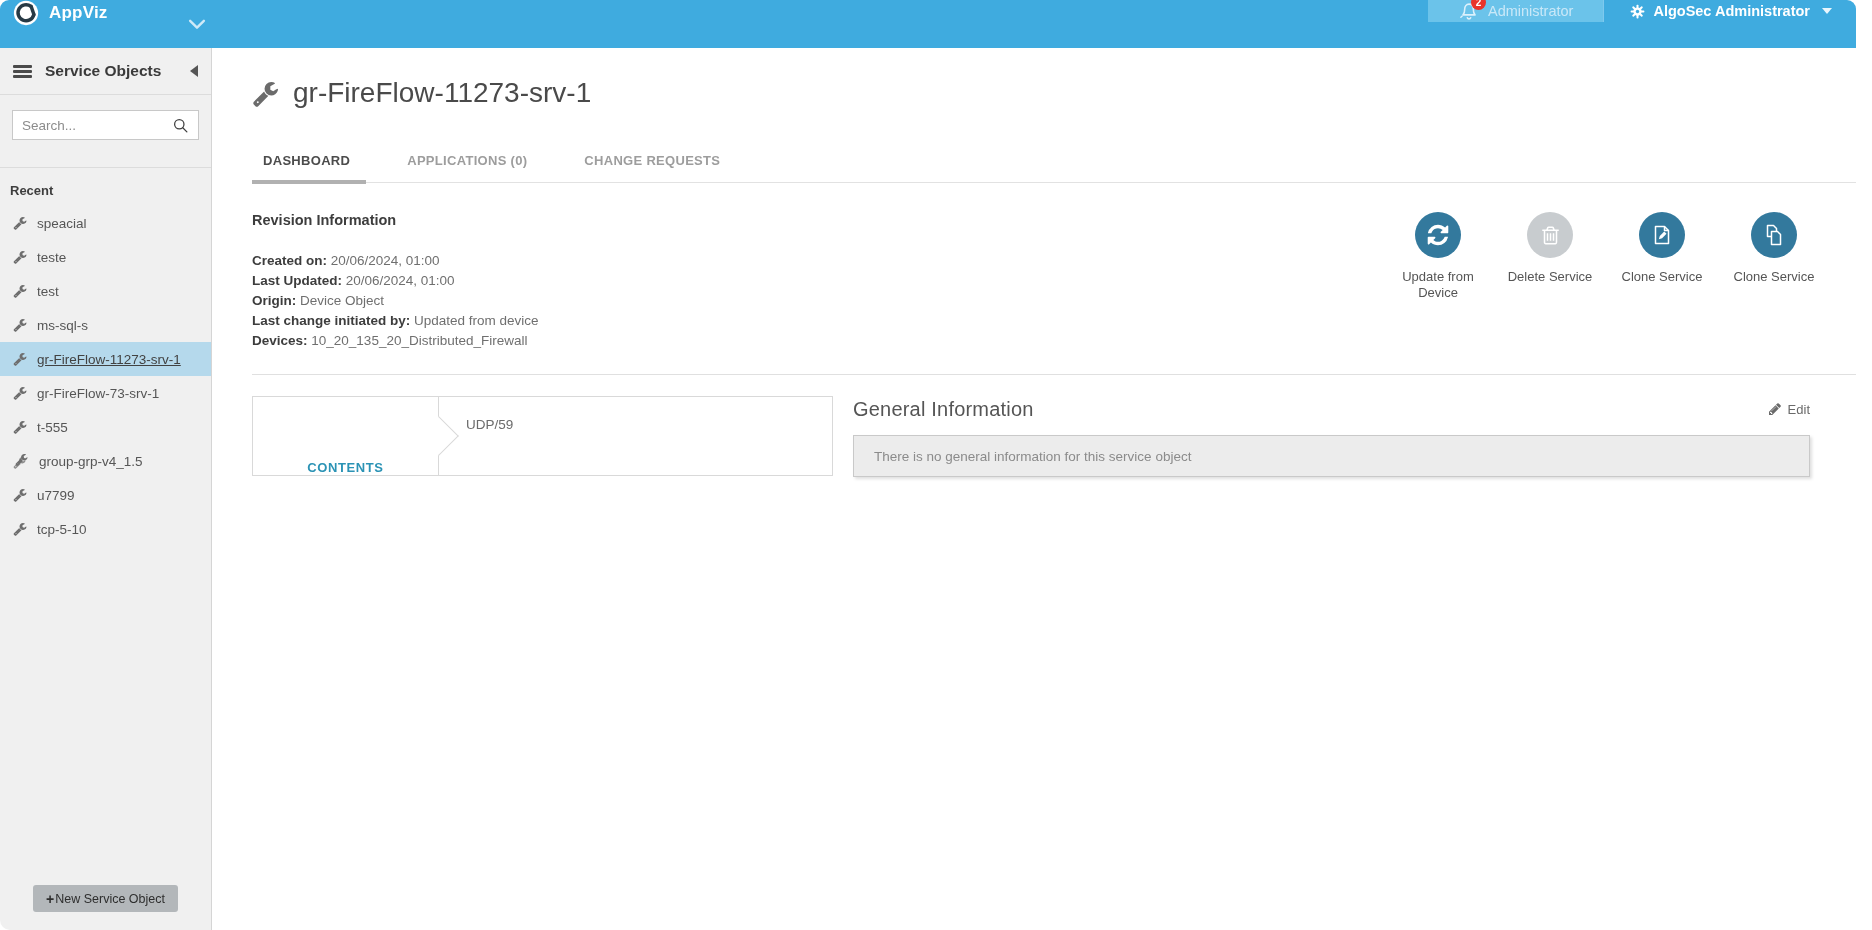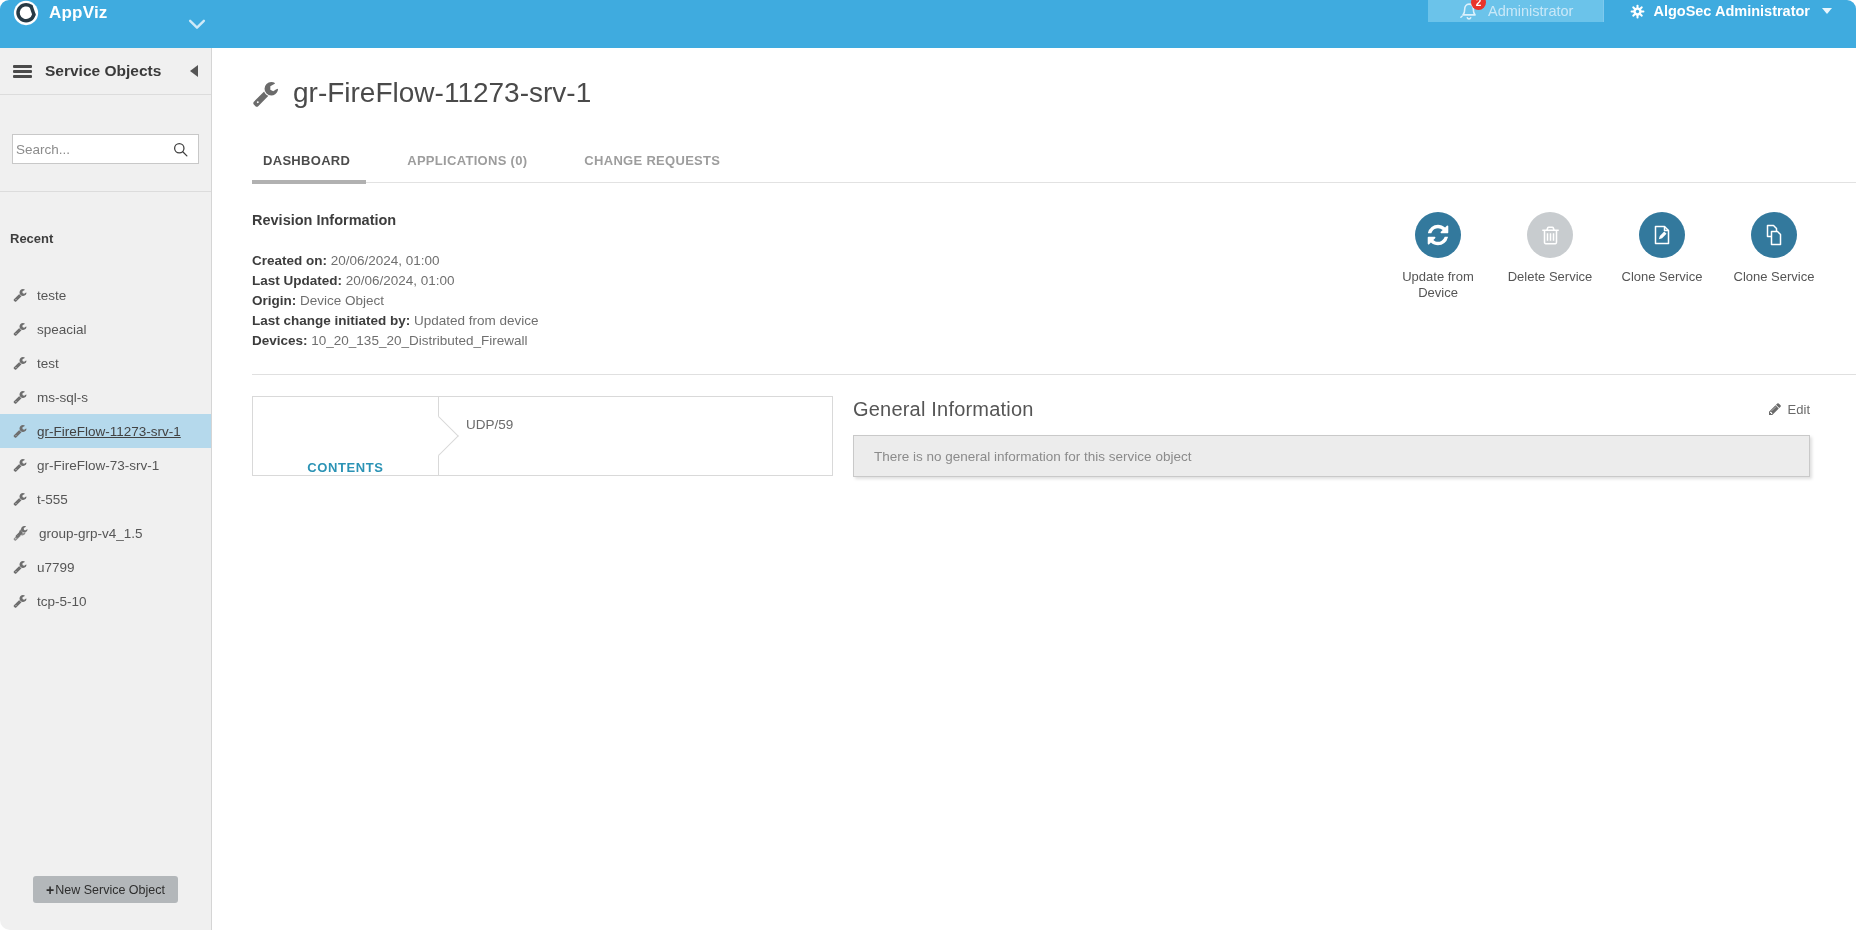--- a/index.html
+++ b/index.html
@@ -22,45 +22,45 @@
   .notif-label { color:#c9e8f8; font-size:14.5px; }
   .top-divider { width:1px; background:#7ec9ee; }
   .admin-menu { display:flex; align-items:center; gap:8px; padding:0 24px 0 26px; cursor:pointer; }
   .admin-menu .gear-svg { width:15px; height:15px; color:#fff; }
   .admin-label { font-size:14.5px; font-weight:bold; }
   .caret-down { width:0; height:0; border-left:5px solid transparent; border-right:5px solid transparent;
                 border-top:6px solid #eaf6fd; margin-left:4px; }
 
   
   .sidebar { position:absolute; top:48px; left:0; bottom:0; width:212px; background:#f0f0f0;
-             border-right:1px solid #d5d5d5; border-radius:0 0 0 10px; display:flex; flex-direction:column;gap:24px; }
+             border-right:1px solid #d5d5d5; border-radius:0 0 0 10px; display:flex; flex-direction:column; }
   .sb-header { height:47px; flex:0 0 47px; display:flex; align-items:center; padding:0 13px; border-bottom:1px solid #dcdcdc; }
   .hamburger { width:19px; height:13px; position:relative; cursor:pointer; }
   .hamburger i, .hamburger i::before, .hamburger i::after { content:""; position:absolute; left:0; width:19px; height:3px; background:#4a4a4a; border-radius:1px; }
   .hamburger i { top:5px; } .hamburger i::before { top:-5px; } .hamburger i::after { top:5px; }
   .sb-title { font-size:15.5px; font-weight:bold; color:#3a3a3a; margin-left:13px; }
   .collapse-btn { margin-left:auto; cursor:pointer; width:0; height:0; border-top:6px solid transparent;
                   border-bottom:6px solid transparent; border-right:8px solid #555; }
   .sb-search { padding:15px 12px 27px; border-bottom:1px solid #dcdcdc; position:relative; }
-  .sb-search input { width:100%; height:30px; border:1px solid #c8c8c8; background:#fff; padding:0 32px 0 3px;
+  .sb-search input { width:100%; height:30px; border:1px solid #c8c8c8; background:#fff; padding:0 32px 0 9px;
                      font-size:13.5px; color:#ef4444; font-family:"Liberation Sans",sans-serif; outline:none; }
   .sb-search input::placeholder { color:#8c8c8c; }
   .search-icon { position:absolute; right:22px; top:22px; width:17px; height:17px; color:#3f3f3f; cursor:pointer; }
   .sb-section { padding:15px 10px 8px; font-size:13px; font-weight:bold; color:#3e3e3e; }
   .sb-list { overflow:hidden; }
   .s-item { height:34px; display:flex; align-items:center; gap:10px; padding-left:13px; cursor:pointer; }
   .s-item svg { width:14px; height:14px; fill:#6e6e6e; flex:0 0 14px; }
   .s-item .lbl { font-size:13.5px; color:#565656; white-space:nowrap; }
   .s-item.selected { background:#b5d9ec; }
   .s-item.selected .lbl { color:#424242; text-decoration:underline; }
   .dbl { position:relative; width:16px; height:16px; flex:0 0 16px; }
   .dbl svg { position:absolute; width:13px; height:13px; fill:#6e6e6e; }
   .dbl svg.w1 { left:0; top:3px; opacity:.75; }
   .dbl svg.w2 { left:2px; top:0; }
-  .new-btn-wrap { margin-top:auto; padding-bottom:27px; display:flex; justify-content:center; }
+  .new-btn-wrap { margin-top:auto; padding-bottom:18px; display:flex; justify-content:center; }
   .new-btn { background:#b3b7ba; border:none; border-radius:3px; height:27px; padding:0 13px; cursor:pointer;
              font-family:"Liberation Sans",sans-serif; font-size:12.5px; color:#2e2e2e; display:flex; align-items:center; }
   .plus-icon::before { content:"+"; font-weight:bold; font-size:14px; margin-right:1px; }
 
   
   .main { position:absolute; left:213px; top:48px; right:16px; bottom:0; background:#fff; padding:0 0 0 39px; }
   .title-row { display:flex; align-items:center; gap:14px; margin-top:29px; }
   .title-row .wrench-lg { width:27px; height:27px; fill:#6b6b6b; }
   .page-title { font-size:28px; color:#4a4a4a; font-weight:400; }
   .tabs { display:flex; gap:57px; margin-top:44px; border-bottom:1px solid #e2e2e2; padding-left:11px; }
@@ -209,27 +209,27 @@
       <svg class="search-icon">
           <use href="#sym-magnifier"></use>
         </svg>
     </div>
     <div class="sb-section">Recent</div>
     <div class="sb-list">
       <div class="s-item">
         <svg>
             <use href="#sym-wrench"></use>
           </svg>
+        <span class="lbl">speacial</span>
+      </div>
+      <div class="s-item">
+        <svg>
+            <use href="#sym-wrench"></use>
+          </svg>
         <span class="lbl">teste</span>
-      </div>
-      <div class="s-item">
-        <svg>
-            <use href="#sym-wrench"></use>
-          </svg>
-        <span class="lbl">speacial</span>
       </div>
       <div class="s-item">
         <svg>
             <use href="#sym-wrench"></use>
           </svg>
         <span class="lbl">test</span>
       </div>
       <div class="s-item">
         <svg>
             <use href="#sym-wrench"></use>

